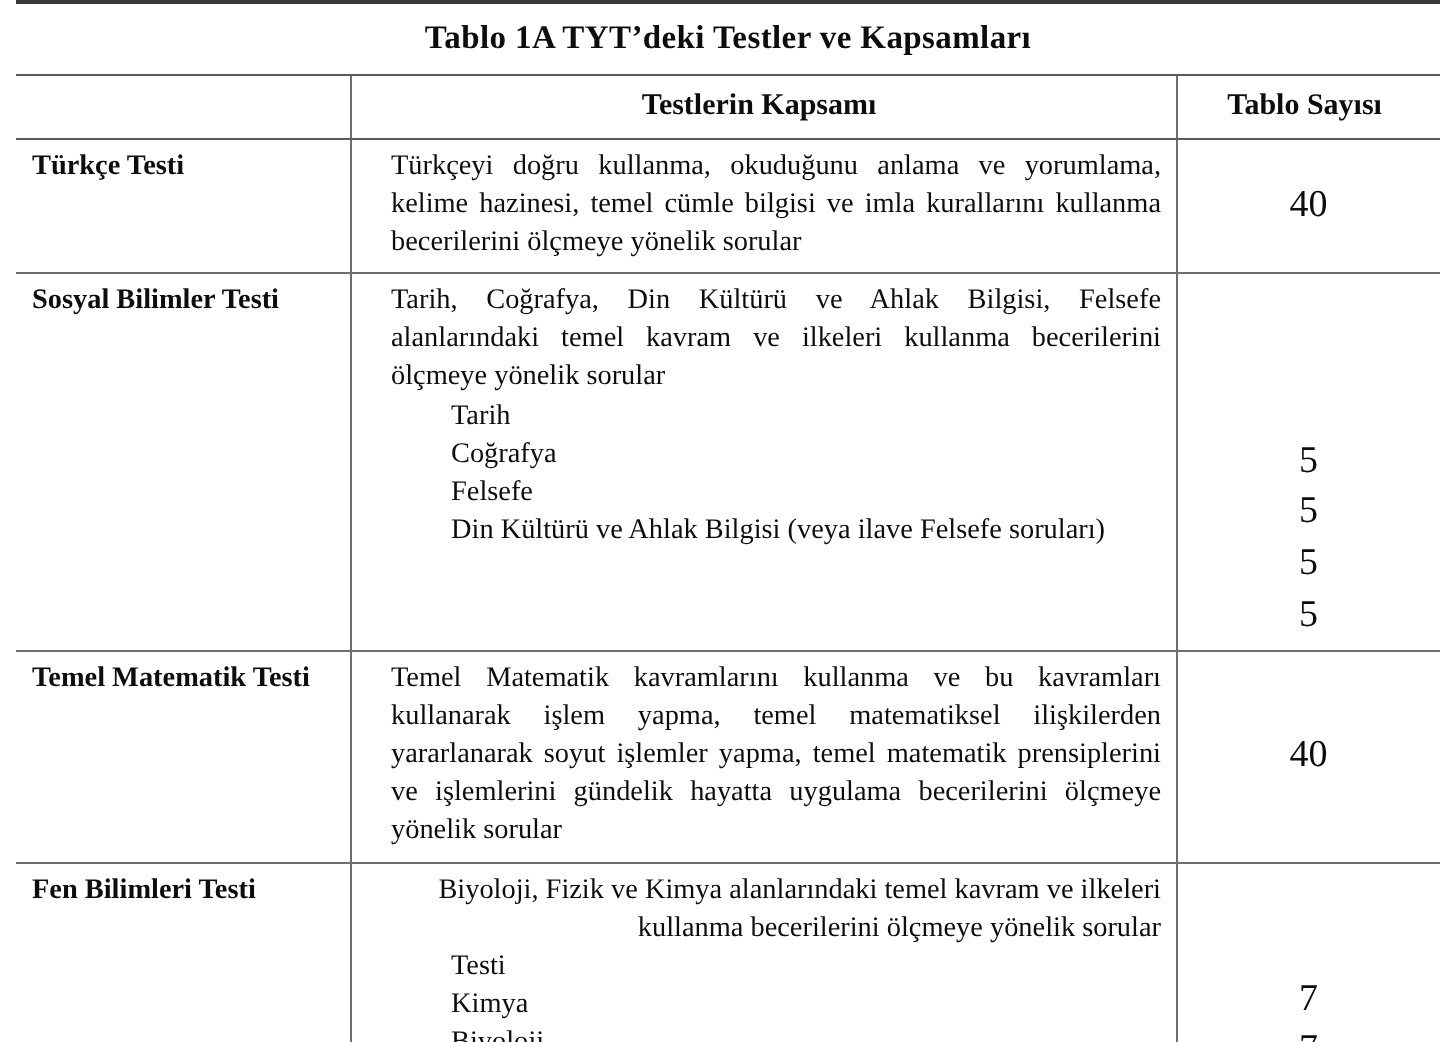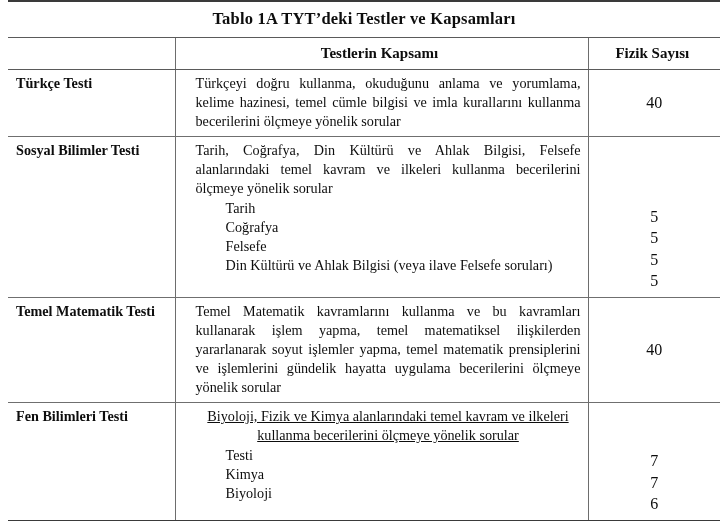--- a/index.html
+++ b/index.html
@@ -58,32 +58,32 @@
     vertical-align: top;
     font-size: 14.2px;
     line-height: 1.345;
     padding: 4px 7px 5px 20px;
     border-left: 1px solid #6d6d6d;
     border-right: 1px solid #6d6d6d;
   }
   td.count-cell {
     vertical-align: middle;
     text-align: center;
-    font-size: 16px;
+    font-size: 19px;
     padding: 4px 4px 5px 4px;
   }
   tr.body-row > td { border-bottom: 1.1px solid #6f6f6f; }
   tr.body-row.last > td { border-bottom: 2.2px solid #3a3a3a; }
 
   .desc-para {
     text-align: justify;
     text-justify: inter-word;
     margin: 0;
   }
-  .desc-para.noj { text-align: center; text-decoration: underline; }
+  .desc-para.noj { text-align: right; }
   .sub-list {
     margin: 0;
     padding: 0 0 0 30px;
     list-style: none;
   }
   .sub-list li { line-height: 1.345; }
   .count-stack {
     display: flex;
     flex-direction: column;
     align-items: center;
@@ -102,21 +102,21 @@
         <col class="c-desc">
         <col class="c-count">
     </colgroup>
     <tbody>
       <tr>
         <td class="title-cell" colspan="3">Tablo 1A TYT’deki Testler ve Kapsamları</td>
       </tr>
       <tr>
         <td class="head-cell"></td>
         <td class="head-cell c-sep-l">Testlerin Kapsamı</td>
-        <td class="head-cell c-sep-l">Fizik Sayısı</td>
+        <td class="head-cell c-sep-l">Tablo Sayısı</td>
       </tr>
 
       <tr class="body-row">
         <td class="name-cell">Türkçe Testi</td>
         <td class="desc-cell">
           <p class="desc-para">Türkçeyi doğru kullanma, okuduğunu anlama ve yorumlama, kelime hazinesi, temel cümle bilgisi ve imla kurallarını kullanma becerilerini ölçmeye yönelik sorular</p>
         </td>
         <td class="count-cell">
           <span class="count-single">40</span>
         </td>

